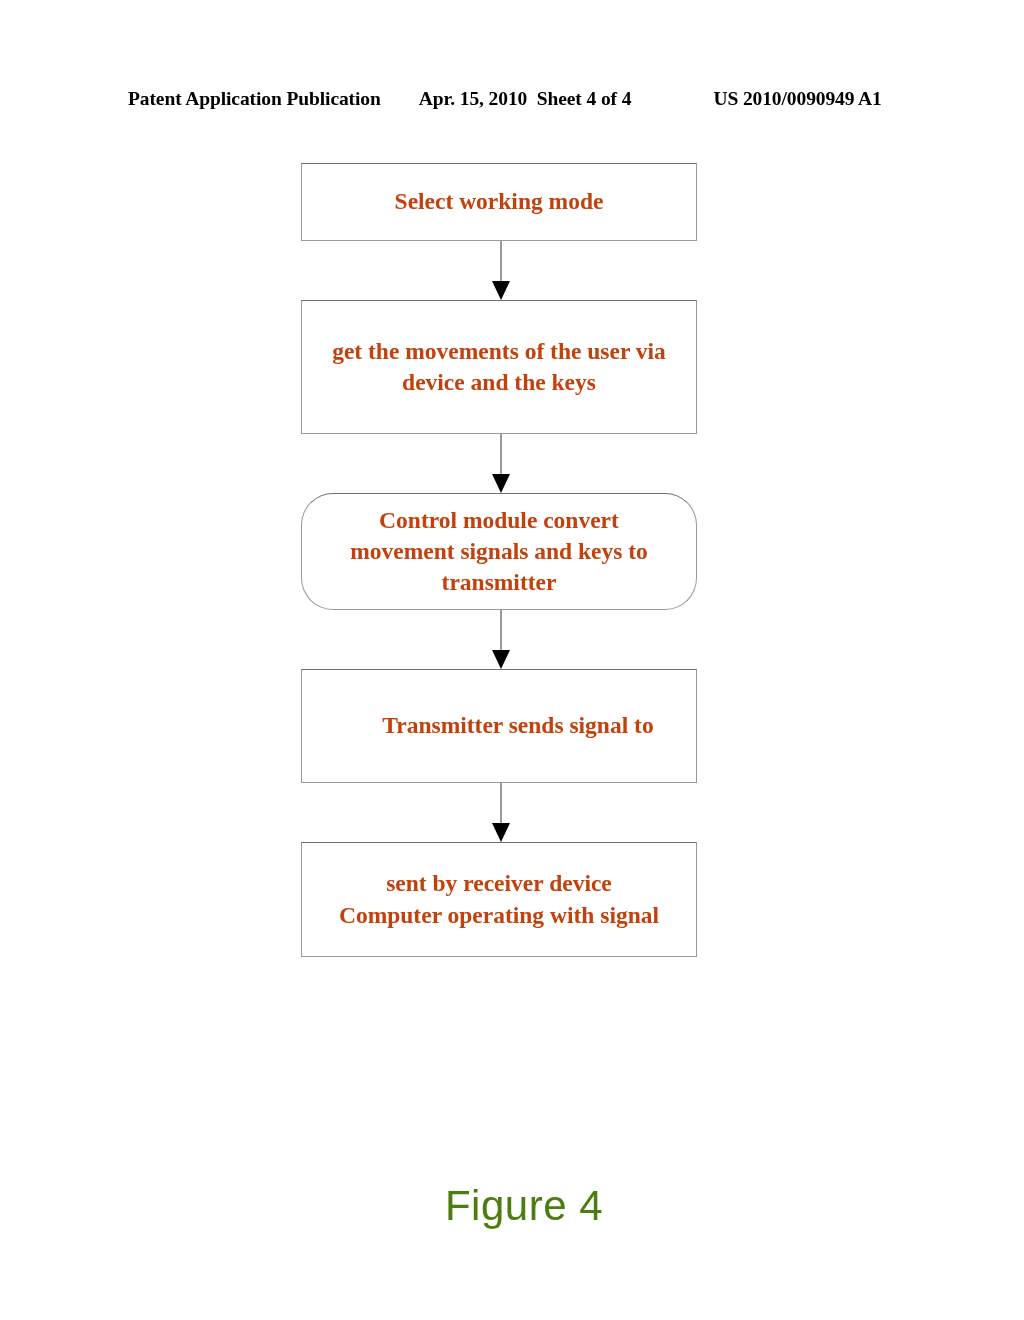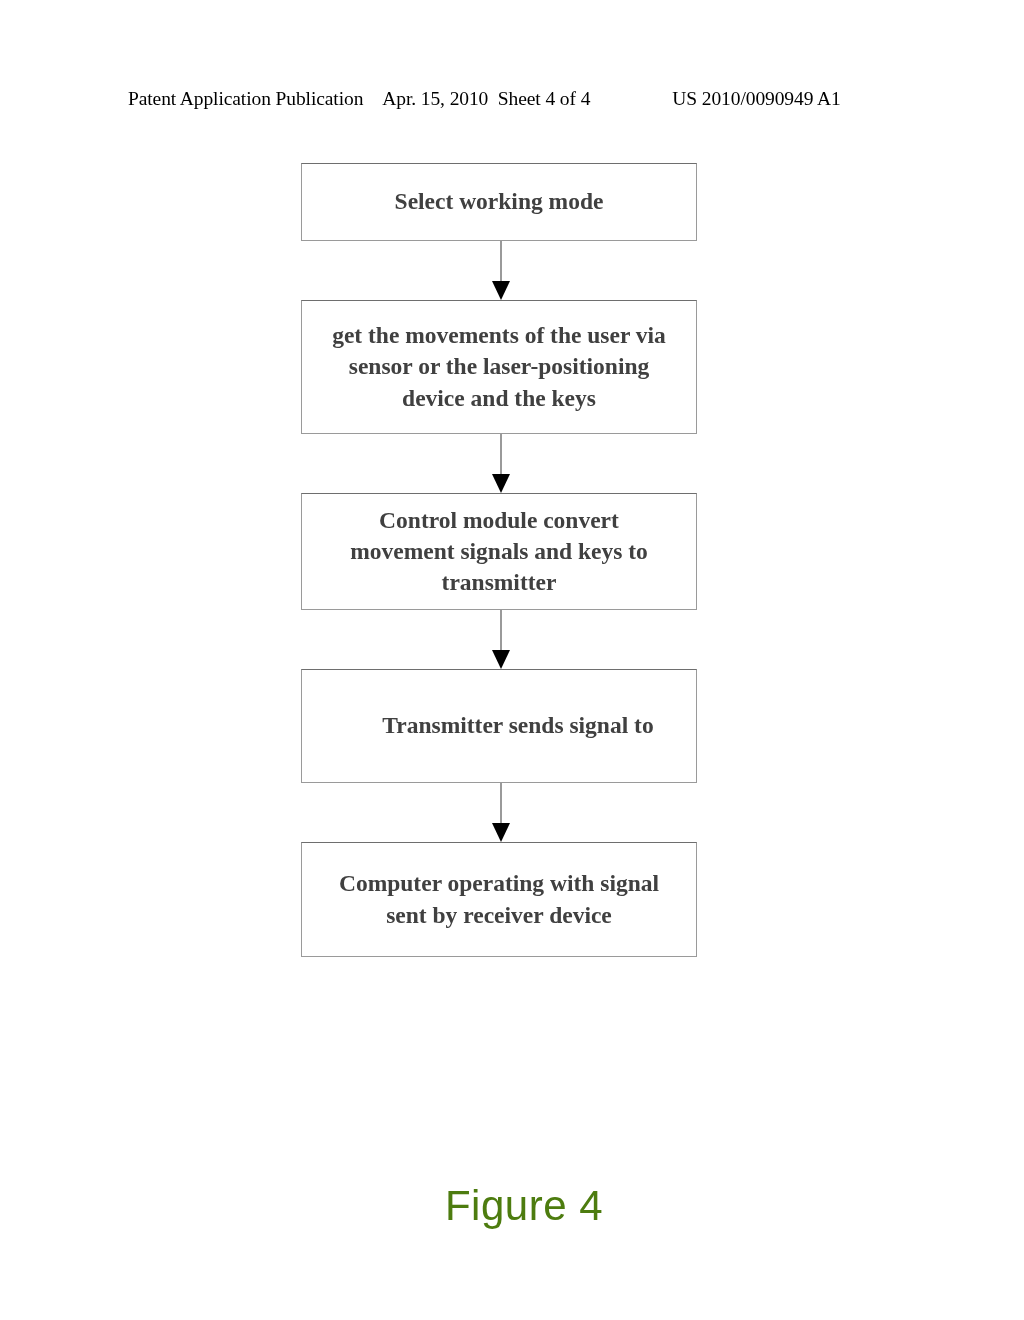--- a/index.html
+++ b/index.html
@@ -19,60 +19,60 @@
   
   .pub-header {
     position: absolute;
     top: 88px;
     left: 128px;
     width: 768px;
     height: 26px;
     display: flex;
     align-items: baseline;
     font-family: "Liberation Serif", "DejaVu Serif", serif;
-    font-weight: normal;
+    font-weight: bold;
     font-size: 19.5px;
     color: #000000;
     white-space: pre;
     letter-spacing: -0.1px;
   }
   .hdr-pub   { flex: 0 0 auto; }
-  .hdr-mid   { flex: 0 0 auto; margin-left: 19px; }
+  .hdr-mid   { flex: 0 0 auto; margin-left: 38px; }
   .hdr-num   { flex: 0 0 auto; margin-left: 82px; }
 
   
   .flowchart {
     position: absolute;
     top: 163px;
     left: 301px;
     width: 396px;
   }
 
   .fc-box {
     box-sizing: border-box;
     width: 396px;
     border: 1px solid #9a9a9a;
     border-top-color: #6e6e6e;
     background: #ffffff;
     display: flex;
     align-items: center;
     justify-content: center;
     text-align: center;
-    color: #404040;
+    color: #c2410c;
     font-family: "Liberation Serif", "DejaVu Serif", serif;
     font-weight: bold;
     font-size: 23.5px;
     line-height: 1.33;
     padding: 4px 10px;
   }
   .fc-box .fc-text { display: block; }
 
   .fc-box.h1 { height: 78px; }
   .fc-box.h2 { height: 134px; }
-  .fc-box.h3 { height: 117px; }
+  .fc-box.h3 { height: 117px; border-radius: 32px; }
   .fc-box.h4 { height: 114px; padding-left: 48px; }
   .fc-box.h5 { height: 115px; }
 
   
   .fc-connector {
     position: relative;
     height: 59px;
     width: 396px;
   }
   .fc-connector .stem {
@@ -126,21 +126,20 @@
     </div>
 
     <div class="fc-connector">
       <span class="stem"></span>
       <span class="head"></span>
     </div>
 
     <div class="fc-box h2">
       <span>
         <span class="fc-text">get the movements of the user via</span>
-        <span class="fc-text">sensor or the laser-positioning</span>
         <span class="fc-text">device and the keys</span>
       </span>
     </div>
 
     <div class="fc-connector">
       <span class="stem"></span>
       <span class="head"></span>
     </div>
 
     <div class="fc-box h3">
@@ -162,22 +161,22 @@
       </span>
     </div>
 
     <div class="fc-connector">
       <span class="stem"></span>
       <span class="head"></span>
     </div>
 
     <div class="fc-box h5">
       <span>
+        <span class="fc-text">sent by receiver device</span>
         <span class="fc-text">Computer operating with signal</span>
-        <span class="fc-text">sent by receiver device</span>
       </span>
     </div>
 
   </div>
 
   <div class="fig-caption">Figure 4</div>
 
 </div>
 
 </body></html>

